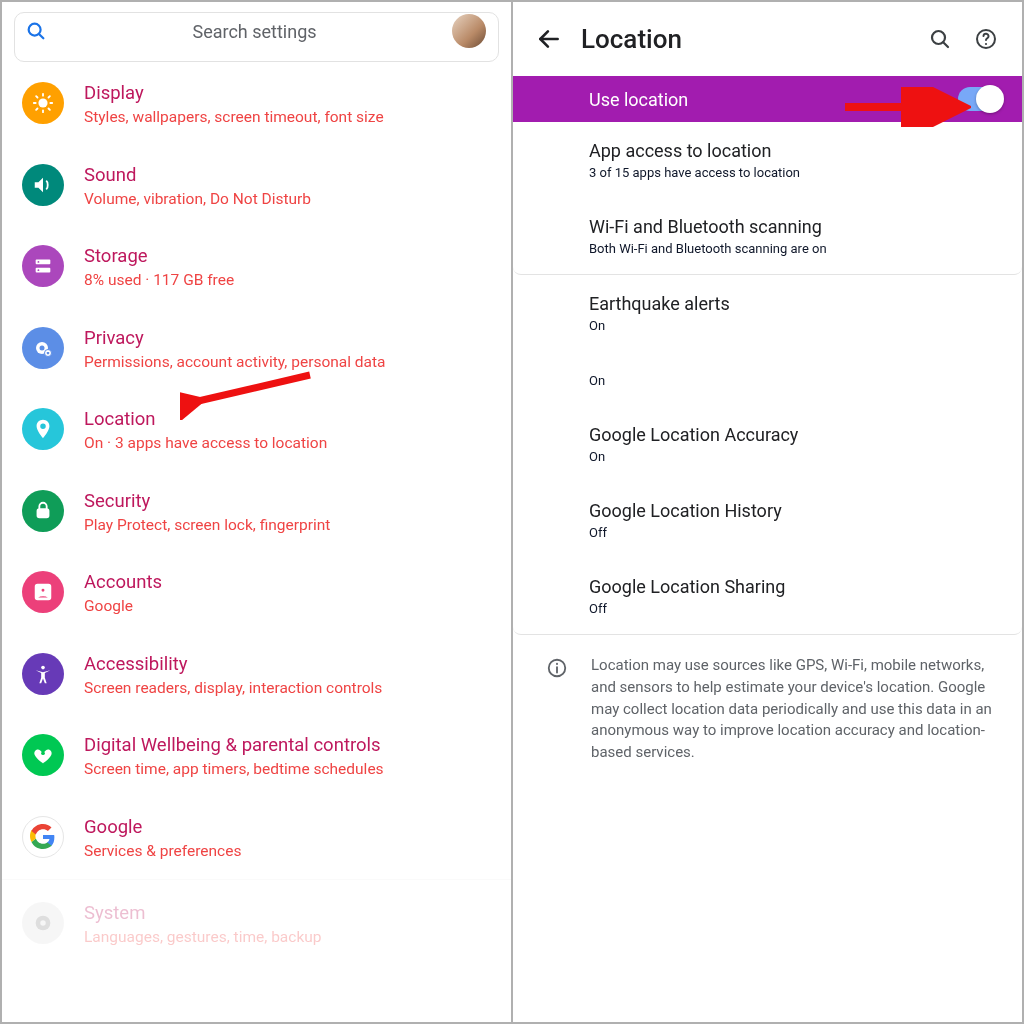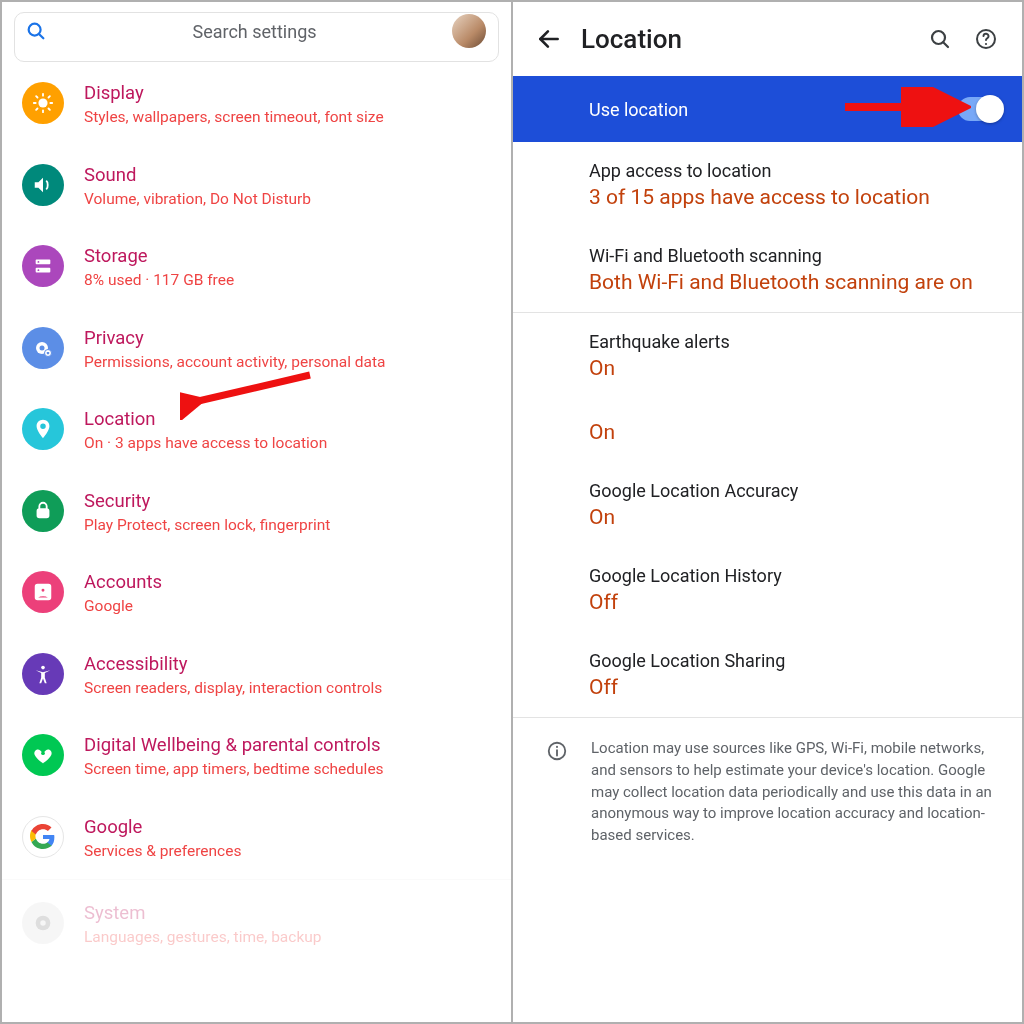--- a/index.html
+++ b/index.html
@@ -27,28 +27,28 @@
   .g-logo{width:42px;height:42px;border-radius:50%;background:#fff;border:1px solid #e6e6e6;display:flex;align-items:center;justify-content:center;margin-right:20px;flex:0 0 42px;}
   
   .arrow-ann{position:relative;}
   .arrow-left{position:absolute; left:178px; top:-20px; width:140px; height:50px; pointer-events:none;}
   .arrow-right{position:absolute; left:328px; top:11px; width:130px; height:40px; pointer-events:none;}
   
   .rp-header{display:flex;align-items:center;height:74px;padding:0 16px 0 14px;}
   .rp-header .back{width:44px;height:44px;display:flex;align-items:center;justify-content:center;}
   .rp-header .title{font-size:26px;font-weight:500;margin-left:10px;flex:1;}
   .rp-header .hicon{width:40px;height:40px;display:flex;align-items:center;justify-content:center;margin-left:6px;}
-  .feature-band{background:#1d4ed8;color:#fff;display:flex;align-items:center;height:66px;padding:0 20px 0 76px;position:relative;}
+  .feature-band{background:#a21caf;color:#fff;display:flex;align-items:center;height:46px;padding:0 20px 0 76px;position:relative;}
   .feature-band .lbl{font-size:18px;}
   .toggle{margin-left:auto;width:44px;height:24px;border-radius:12px;background:#78a8f7;position:relative;}
   .toggle .knob{position:absolute;right:-2px;top:-2px;width:28px;height:28px;border-radius:50%;background:#fff;box-shadow:0 1px 3px rgba(0,0,0,.3);}
-  .section{padding:0 0 0 76px;border-bottom:1px solid #e3e3e3;}
+  .section{padding:0 0 0 76px;border-bottom:1px solid #e3e3e3;border-radius:8px;}
   .item{padding:18px 24px 18px 0;}
   .item .t{font-size:18px;color:#202124;}
-  .item .s{font-size:21px;color:#c2410c;margin-top:4px;}
+  .item .s{font-size:13px;color:#0f172a;margin-top:4px;}
   .info-block{display:flex;padding:20px 24px 24px 24px;}
   .info-block .ii{width:40px;display:flex;justify-content:center;color:#5f6368;padding-top:2px;}
   .info-block .txt{flex:1;font-size:15px;color:#5f6368;line-height:1.45;padding-left:14px;}
   svg{display:block;}
 </style>
 </head>
 <body>
 
 <div class="stage">
 

